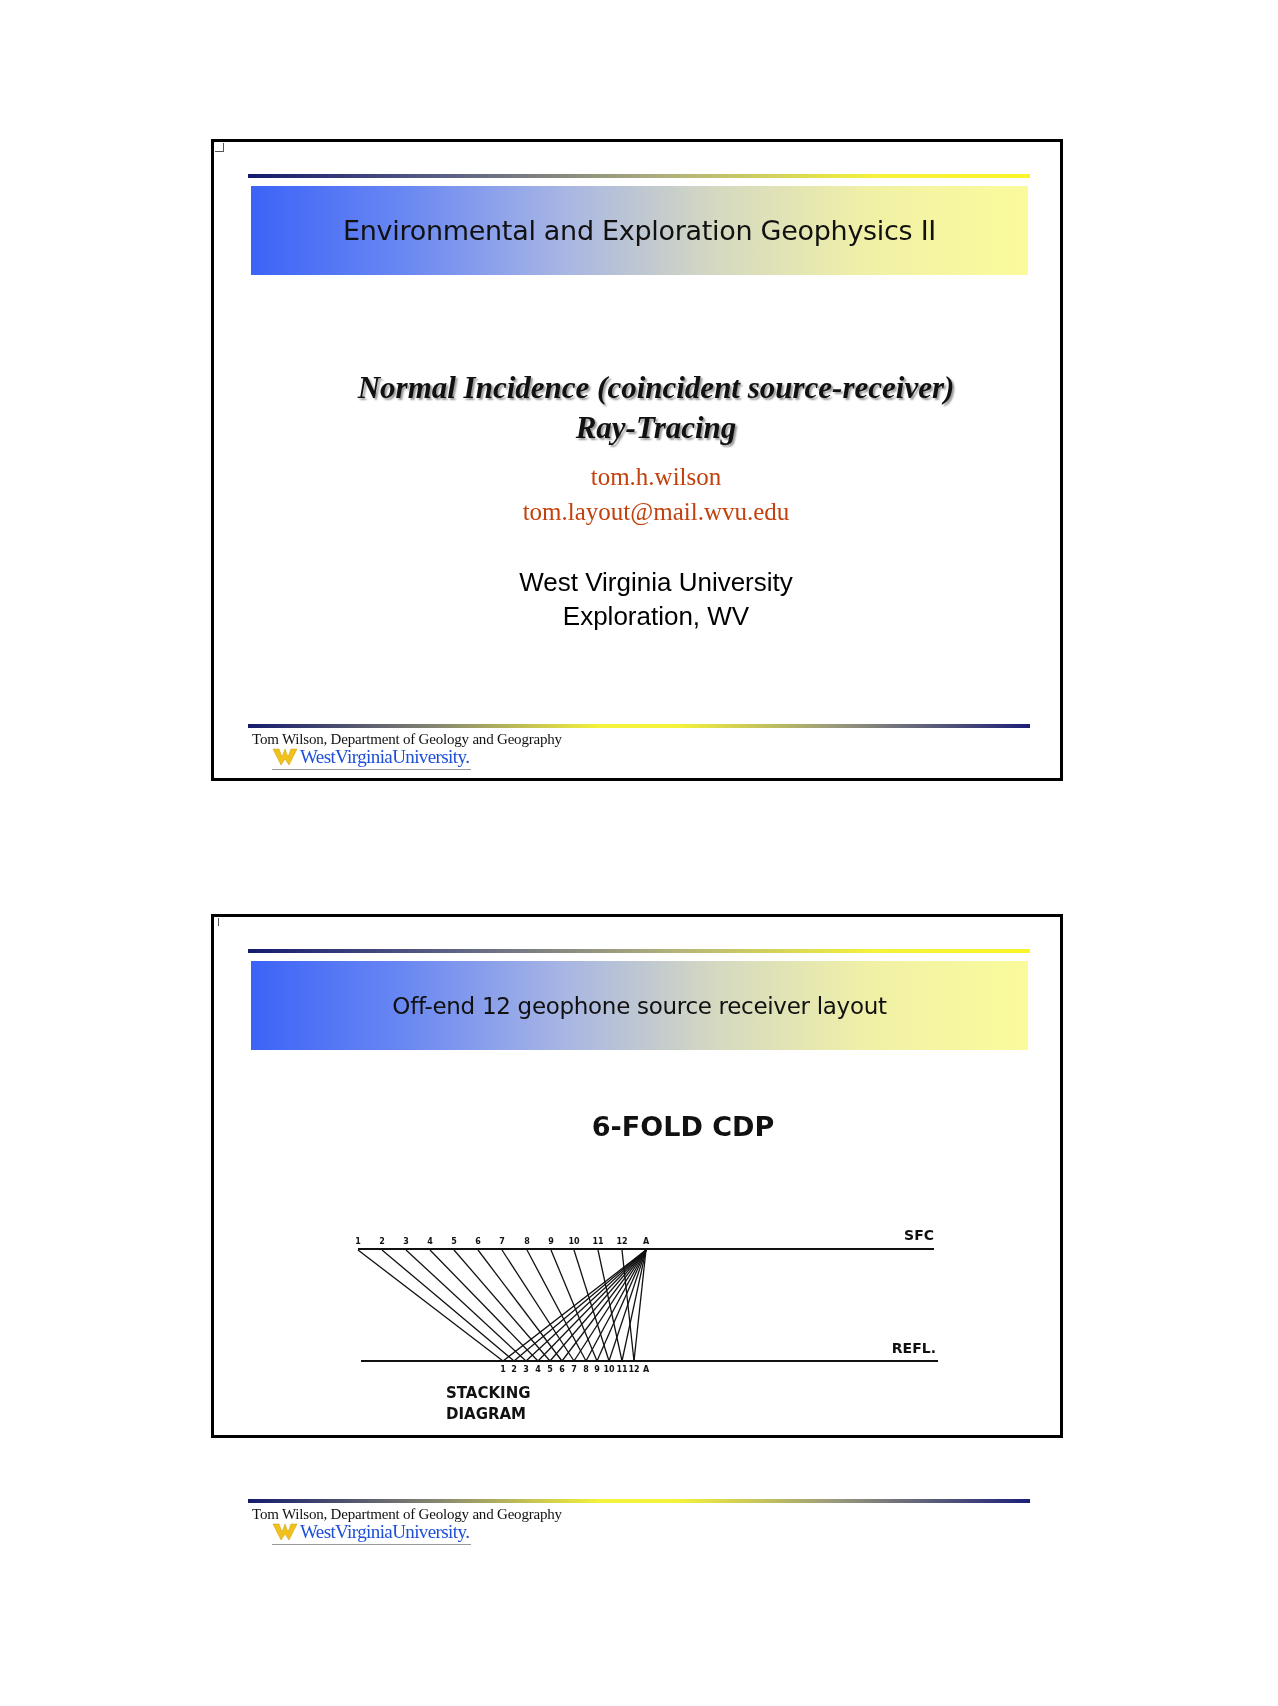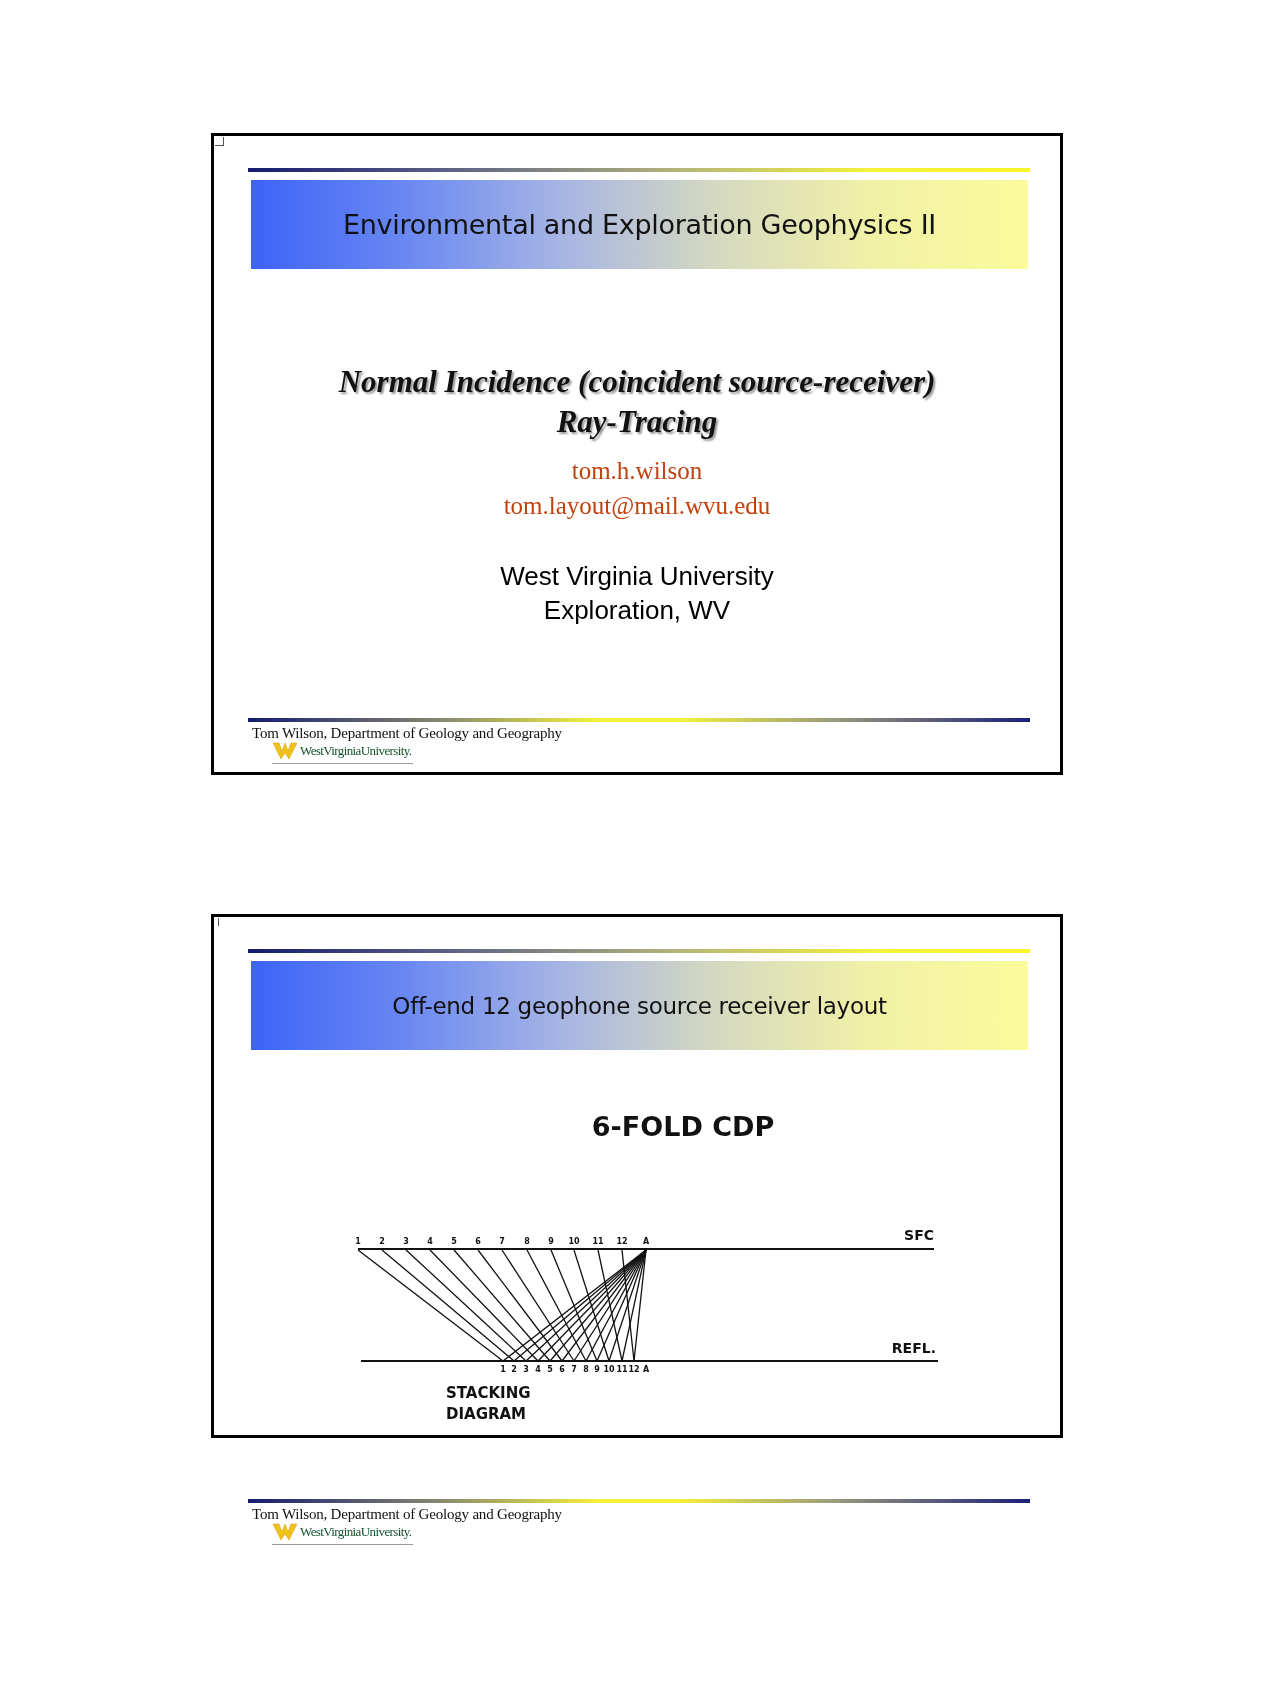--- a/index.html
+++ b/index.html
@@ -1,21 +1,21 @@
 <!DOCTYPE html>
 <html><head>
 <meta charset="utf-8">
 <style>
   html, body { margin:0; padding:0; background:#ffffff; }
   body { width:1278px; height:1706px; position:relative; overflow:hidden; }
   .slide {
     position:absolute; left:211px; width:852px; background:#fff;
     border:3px solid #000; box-sizing:border-box;
   }
-  .slide1 { top:133px; height:642px;text-decoration:underline; }
+  .slide1 { top:139px; height:642px;text-decoration:underline; }
   .slide2 { top:914px; height:524px; }
   .corner-mark {
     position:absolute; left:1px; top:1px; width:8px; height:8px;
     border:1px solid #555; border-top:none; border-left:none; background:#fff;
   }
   .top-rule {
     position:absolute; left:34px; top:32px; width:782px; height:4px;
     background:linear-gradient(to right,#141b6e 0%,#5a5f86 25%,#b4b47a 55%,#f4f23a 80%,#f8f52a 100%);
   }
   .header-band {
@@ -39,24 +39,24 @@
     font-family:"Liberation Serif", serif; font-size:15px; color:#111;
     letter-spacing:-0.2px;
   }
   .wvu-logo {
     position:absolute; left:58px; top:603px; height:24px;
     display:flex; align-items:center; gap:2px;
     border-bottom:1px solid #999; padding-right:2px;
   }
   .wvu-mark { width:26px; height:22px; }
   .wvu-text {
-    font-family:"Liberation Serif", serif; font-size:13px; color:#14532d;
+    font-family:"Liberation Serif", serif; font-size:19px; color:#1d4ed8;
     letter-spacing:-0.6px;
   }
-  .center-block { position:absolute; left:0; width:100%; text-align:center; }
+  .center-block { position:absolute; left:0; width:100%; text-align:center;padding-left:19px; }
   .main-title {
     font-family:"Liberation Serif", serif; font-style:italic; font-weight:bold;
     font-size:31px; color:#111; line-height:40px;
     text-shadow:2px 2px 2px #9a9a9a;
   }
   .author {
     font-family:"Liberation Serif", serif; font-size:25px; color:#c2410c; line-height:35px;
   }
   .dept {
     font-family:"Liberation Sans", sans-serif; font-size:26px; color:#000; line-height:34px;

